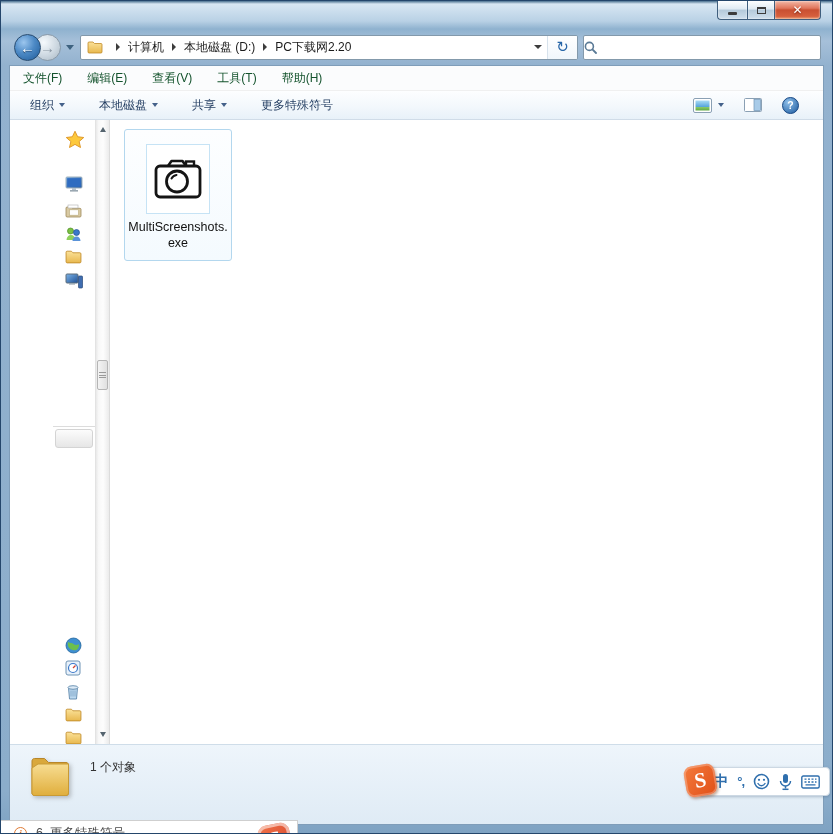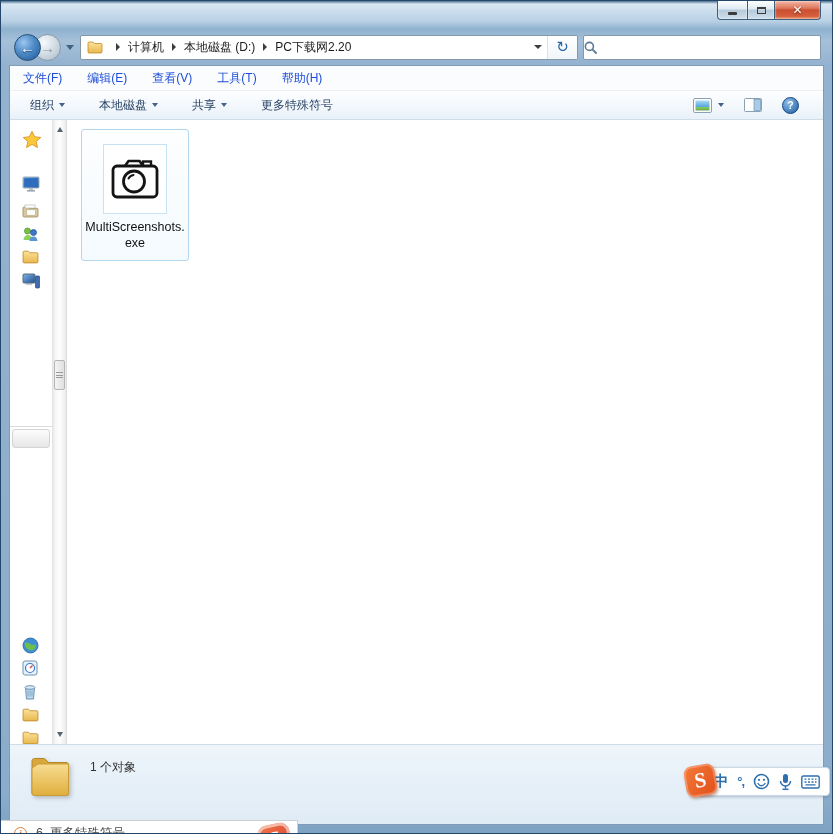--- a/index.html
+++ b/index.html
@@ -48,30 +48,30 @@
   .search-box input { flex:1; border:none; outline:none; font-style:italic; font-size:12px; color:#6d6d6d;
     padding:0 4px 0 8px; font-family:inherit; background:transparent; }
   .search-box input::placeholder { color:#6d6d6d; opacity:1; }
   .search-icon { margin-right:7px; flex-shrink:0; }
 
   
   .client { position:absolute; top:64px; left:8px; right:8px; bottom:8px; background:#fff;
     border:1px solid #7f9db9; display:flex; flex-direction:column; }
   .menu-bar { height:25px; background:#fbfcfd; display:flex; align-items:center; padding-left:13px; gap:25px;
     border-bottom:1px solid #f0f0f0; }
-  .menu-item { font-size:12px; color:#1d4ed8; cursor:default; }
+  .menu-item { font-size:12px; color:#14532d; cursor:default; }
   .toolbar { height:29px; background:linear-gradient(to bottom,#fdfeff 0%,#f3f8fc 55%,#e8f1f9 100%);
     border-bottom:1px solid #d0dce8; display:flex; align-items:center; padding:0 10px 0 20px; }
   .tool-btn { display:flex; align-items:center; gap:5px; font-size:12px; color:#1f3a5f; margin-right:34px; cursor:default; }
   .tool-caret { width:0; height:0; border-left:3.5px solid transparent; border-right:3.5px solid transparent; border-top:4px solid #44618a; }
   .toolbar-right { margin-left:auto; display:flex; align-items:center; gap:20px; padding-right:14px; }
   .views-btn { display:flex; align-items:center; gap:6px; }
 
   
-  .content { flex:1; display:flex; position:relative; overflow:hidden; }
+  .content { flex:1; display:flex; position:relative; overflow:hidden;padding-left:43px; }
   .sidebar { width:42px; position:relative; background:#fff; }
   .side-icon { position:absolute; left:12px; cursor:pointer; }
   .pane-splitter { position:absolute; left:0; top:306px; width:42px; border-top:1px solid #dcdcdc; }
   .splitter-knob { position:absolute; left:2px; top:309px; width:38px; height:19px; border:1px solid #d4d4d4;
     border-radius:3px; background:linear-gradient(to bottom,#fcfcfc,#e6e6e6); }
   .vscroll { width:15px; background:linear-gradient(to right,#e9e9e9 0%,#f8f8f8 20%,#fdfdfd 55%,#ebebeb 100%);
     border-left:1px solid #e3e3e3; border-right:1px solid #dcdcdc; position:relative; }
   .scroll-btn { position:absolute; left:0; width:100%; height:15px; display:flex; align-items:center; justify-content:center; }
   .scroll-btn.up { top:2px; } .scroll-btn.down { bottom:2px; }
   .tri-up { width:0; height:0; border-left:3.5px solid transparent; border-right:3.5px solid transparent; border-bottom:5px solid #55646f; }

